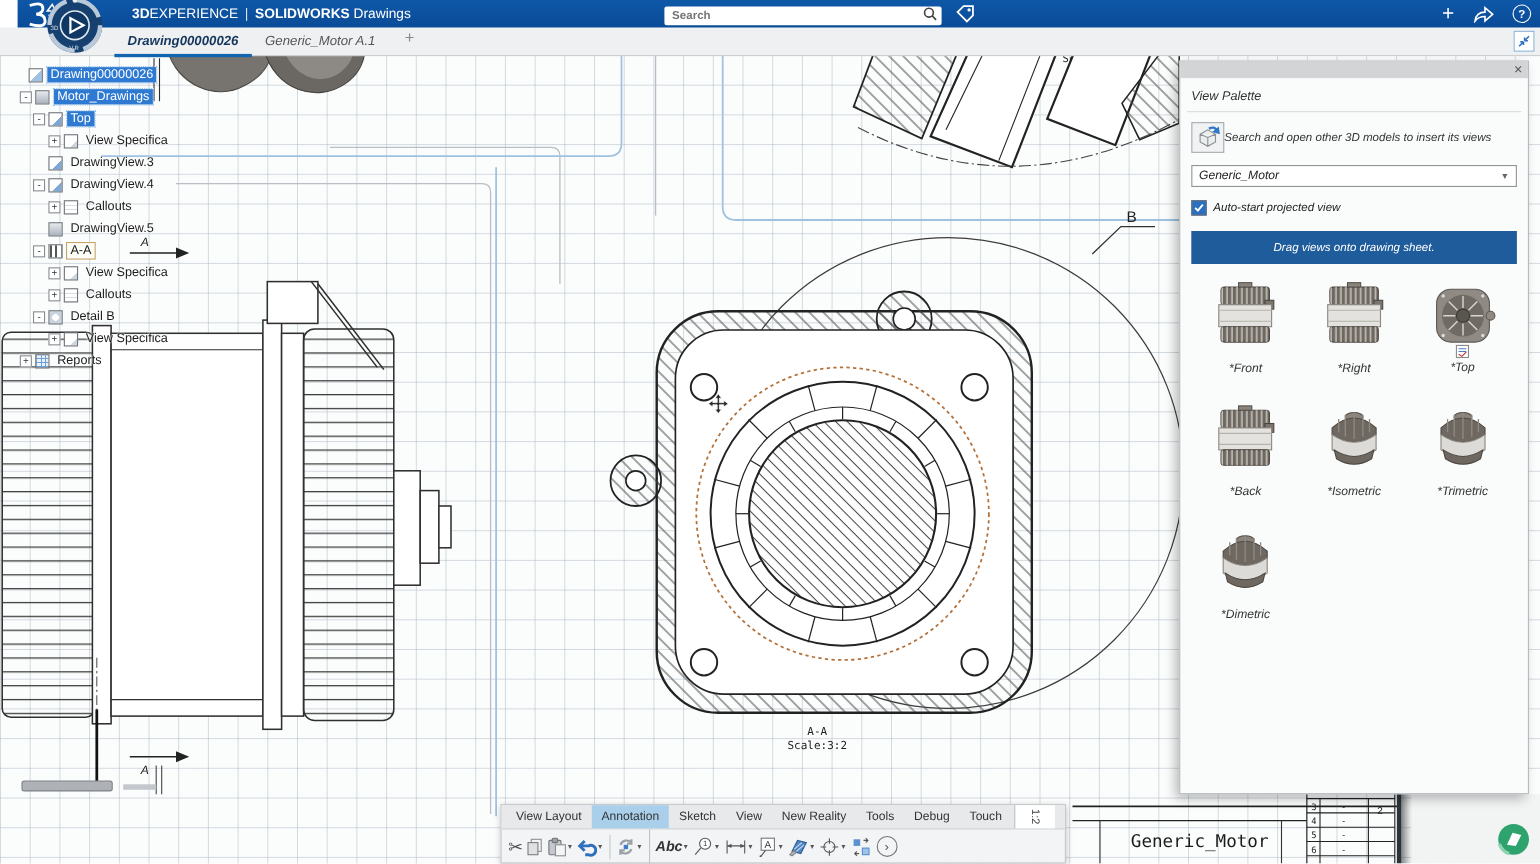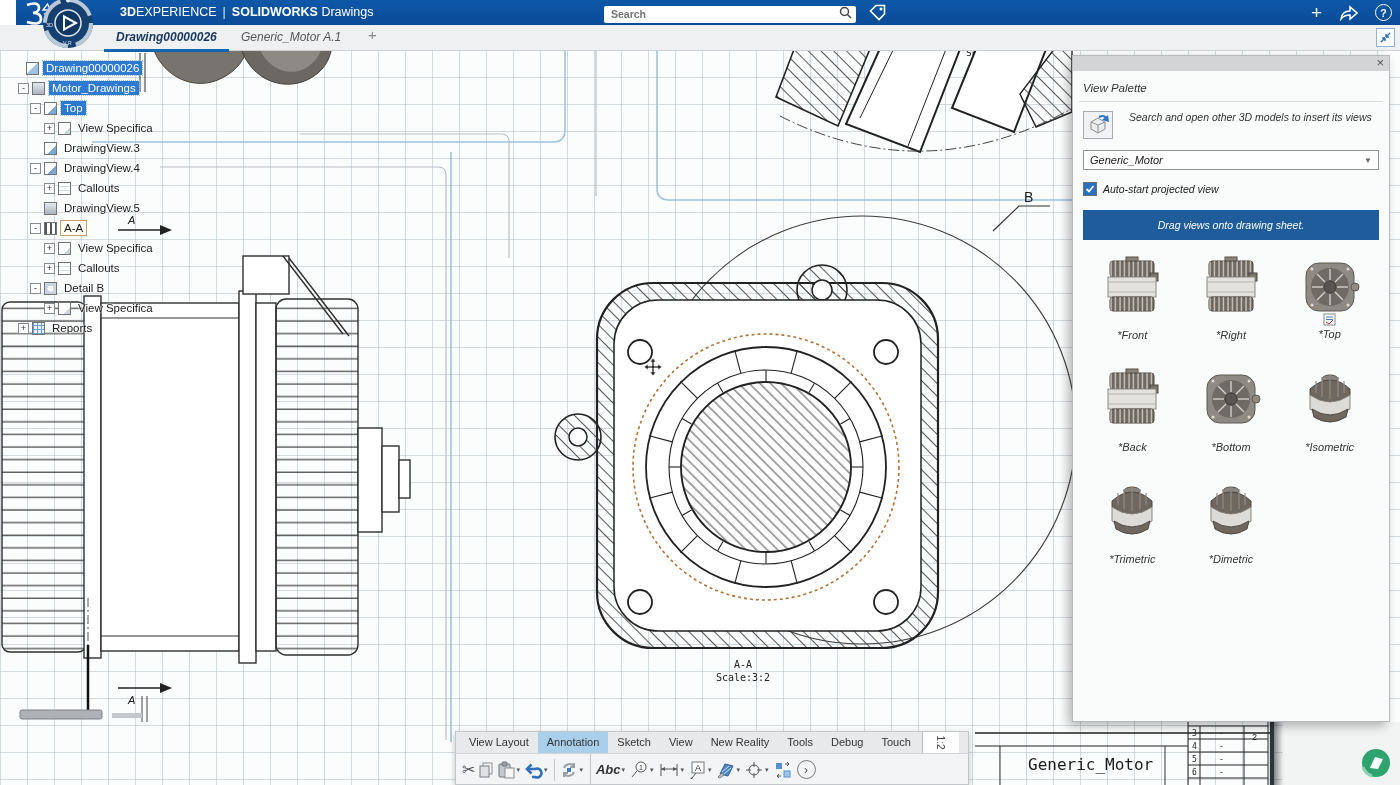--- a/index.html
+++ b/index.html
@@ -76,21 +76,21 @@
   .cutglyph{font-size:16px;color:#4a4e52;}
   
   .palette{position:absolute;left:1072px;top:55px;width:318px;height:667px;z-index:6;
     background:#fafbfb;border:1px solid #b6babe;box-sizing:border-box;
     box-shadow:-4px 4px 10px rgba(0,0,0,.28);}
   .pal-titlebar{height:15px;background:#d2d4d6;position:relative;}
   .pal-close{position:absolute;right:5px;top:-1px;font-size:13px;color:#555;line-height:15px;}
   .pal-body{padding:7px 10px 0 10px;font-style:italic;}
   .pal-title{font-size:11.5px;color:#333;margin:4px 0 7px 0;}
   .pal-hr{border:none;border-top:1px solid #d9dbdd;margin:0 -4px;}
-  .hintrow{display:flex;align-items:flex-start;margin-top:9px;gap:16px;}
+  .hintrow{display:flex;align-items:center;margin-top:9px;gap:0;}
   .hinticon{width:28px;height:26px;border:1px solid #a7abaf;background:#f1f2f3;display:flex;
     align-items:center;justify-content:center;flex:none;}
   .hinttext{font-size:10.5px;color:#333;line-height:1.2;}
   .modelsel{margin-top:11px;height:18px;border:1px solid #8f9499;background:#fff;display:flex;
     align-items:center;font-size:11px;color:#222;padding:0 6px;justify-content:space-between;}
   .selcaret{font-size:8px;color:#666;}
   .chkrow{display:flex;align-items:center;margin-top:12px;gap:6px;}
   .chk{width:12px;height:12px;background:#2a6fc0;border:1px solid #6b7075;display:flex;
     align-items:center;justify-content:center;flex:none;}
   .chklabel{font-size:10.5px;color:#222;}
@@ -517,26 +517,20 @@
           <path d="M3,4 h7 M3,6.5 h7" stroke="#4a7dbd"></path>
             <path d="M3,9 l3,2 4,-4" stroke="#c33" fill="none"></path>
         </svg>
         <span class="vlabel" style="margin-top:2px">*Top</span>
       </div>
       <div class="vcell">
         <svg class="thumb" viewBox="0 0 64 64">
             <use href="#t-side"></use>
           </svg>
         <span class="vlabel">*Back</span>
-      </div>
-      <div class="vcell">
-        <svg class="thumb" viewBox="0 0 64 64">
-            <use href="#t-top"></use>
-          </svg>
-        <span class="vlabel">*Bottom</span>
       </div>
       <div class="vcell">
         <svg class="thumb" viewBox="0 0 64 64">
             <use href="#t-iso"></use>
           </svg>
         <span class="vlabel">*Isometric</span>
       </div>
       <div class="vcell">
         <svg class="thumb" viewBox="0 0 64 64">
             <use href="#t-iso"></use>

